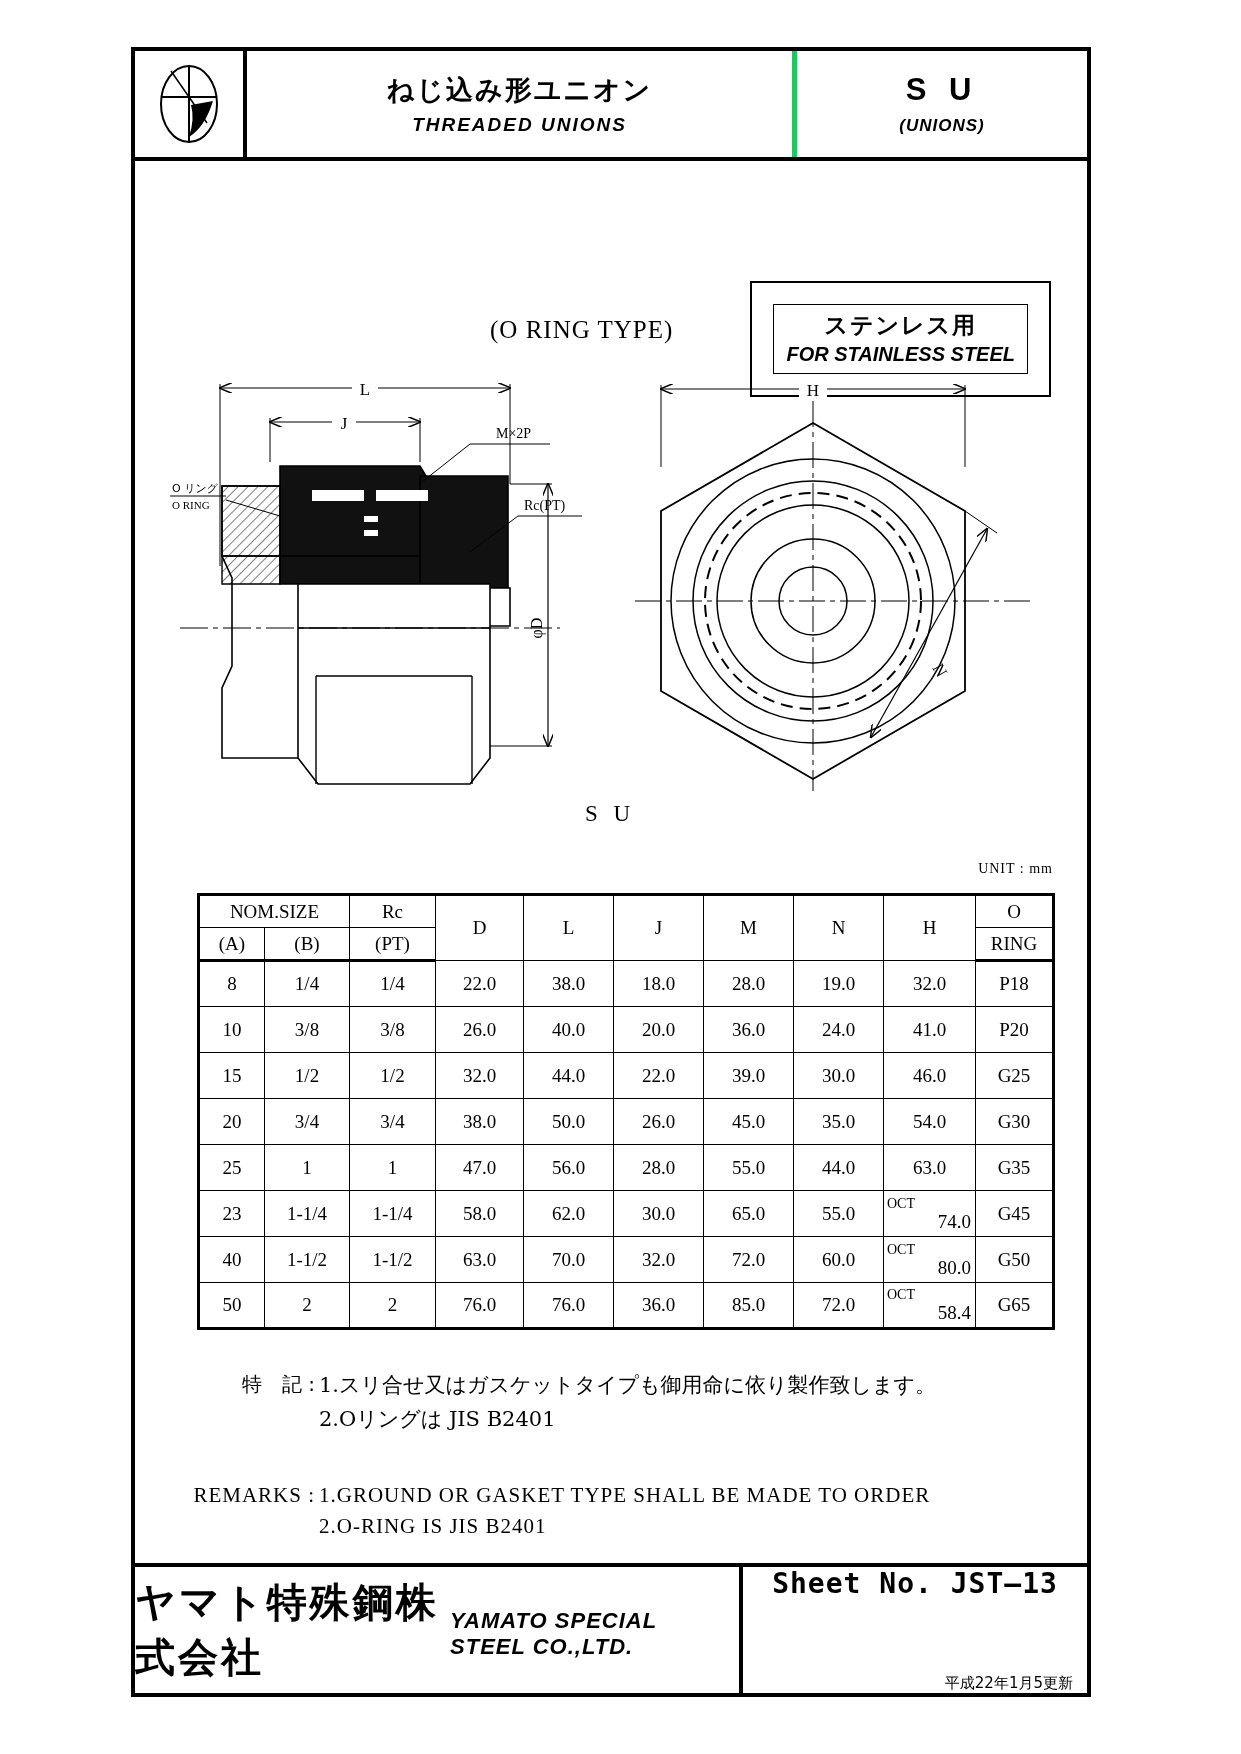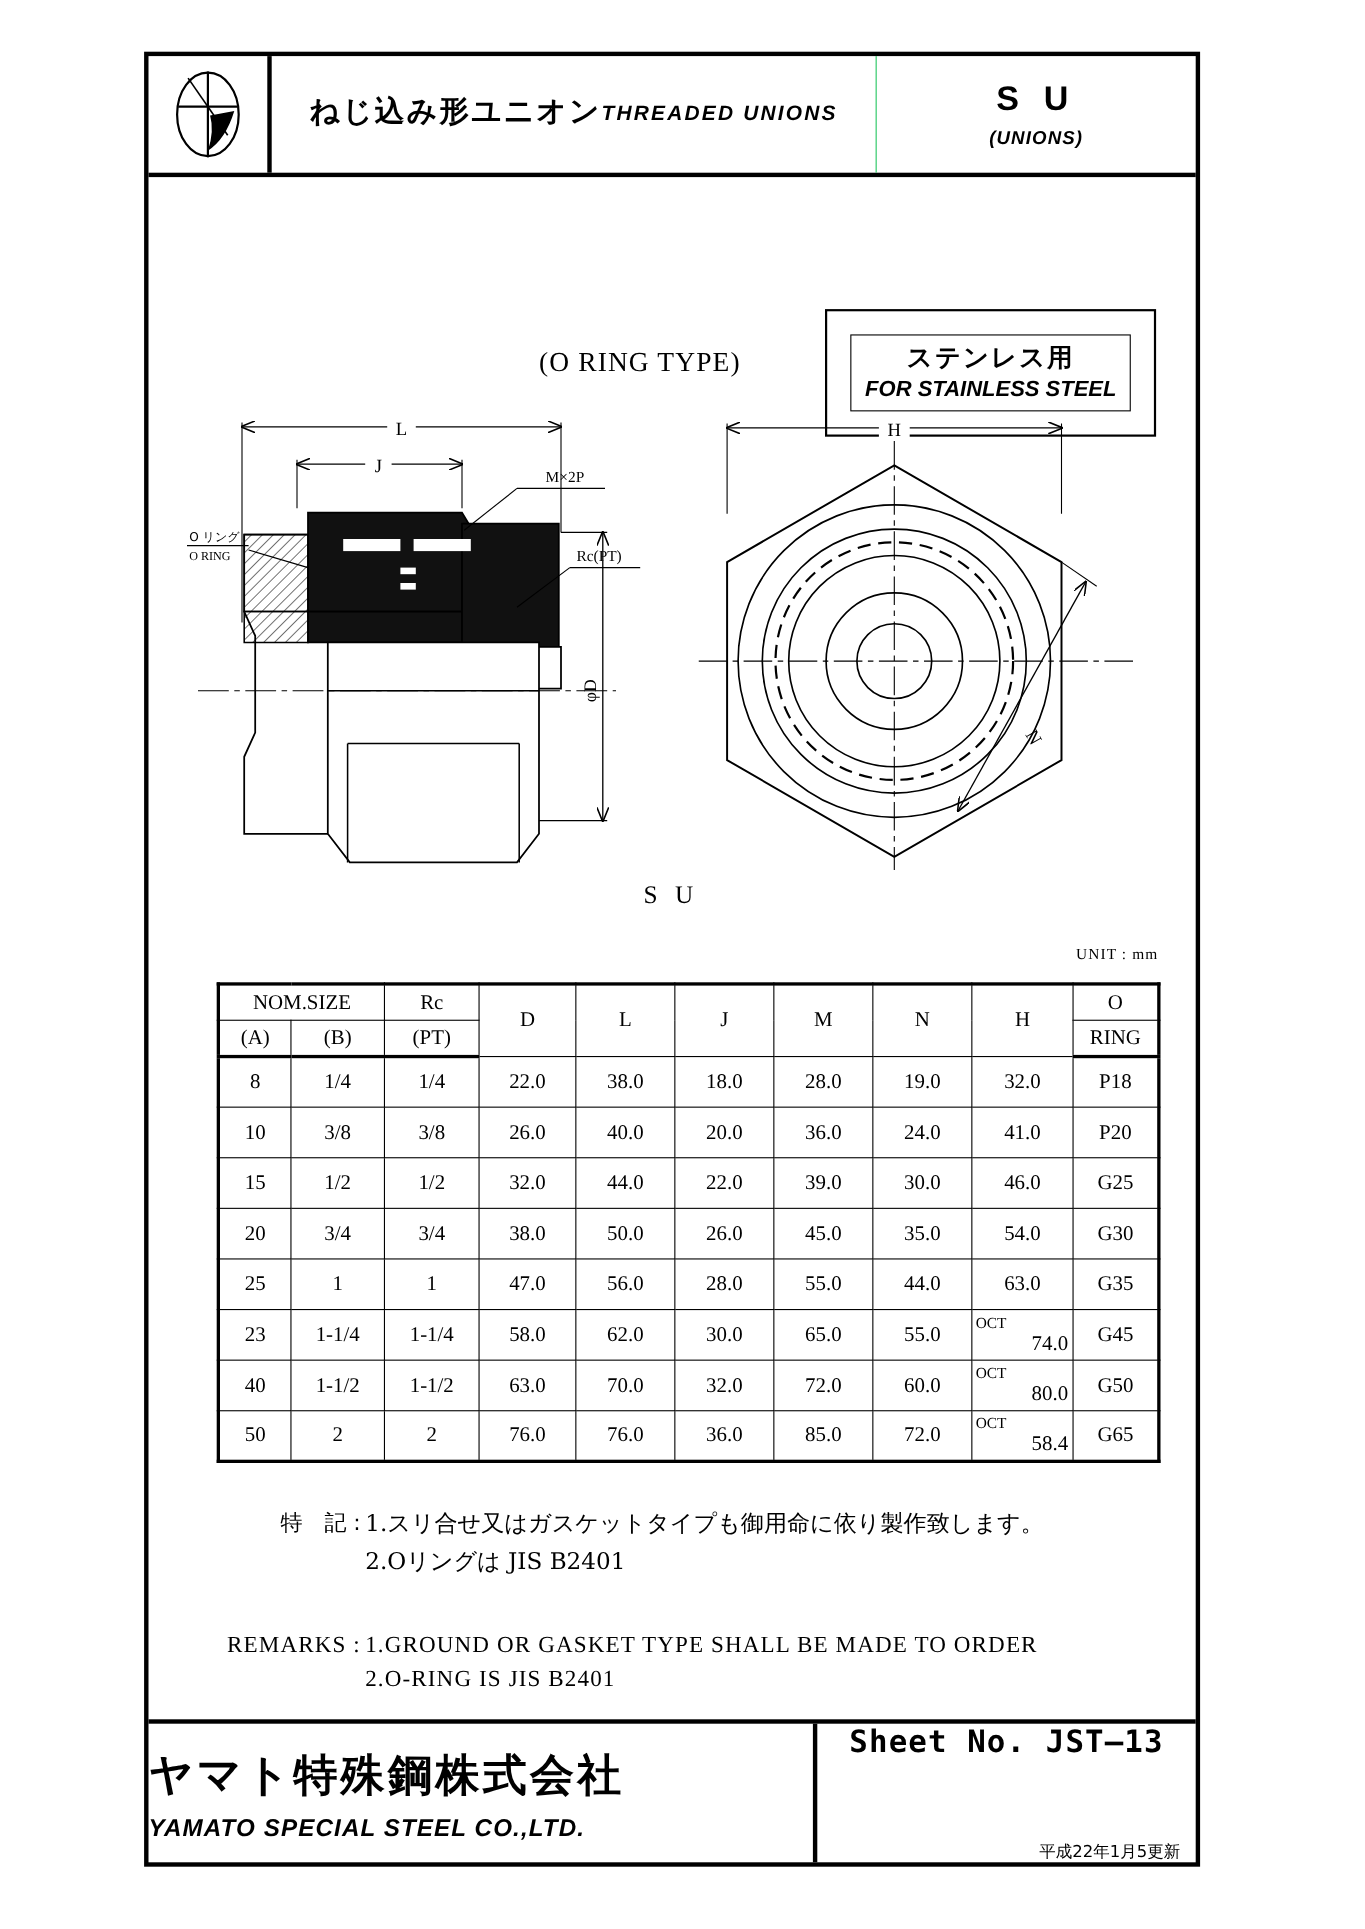--- a/index.html
+++ b/index.html
@@ -32,22 +32,22 @@
     box-sizing: border-box;
   }
   .logo-cell {
     width: 112px;
     border-right: 4px solid #000;
     display: flex; align-items: center; justify-content: center;
     box-sizing: border-box;
   }
   .title-cell {
     flex: 1;
-    border-right: 1px solid #22c55e;
-    display: flex; flex-direction: row;
+    border-right: 5px solid #22c55e;
+    display: flex; flex-direction: column;
     align-items: center; justify-content: center;
     box-sizing: border-box;
   }
   .title-jp {
     font-family: "DejaVu Sans", sans-serif;
     font-size: 27px; font-weight: bold;
     letter-spacing: 2px;
     margin-bottom: 6px;
   }
   .title-en {
@@ -180,21 +180,20 @@
     padding-right: 4px;
   }
 
   
   .notes { position: absolute; left: 0; width: 100%; }
   #notes-jp { top: 1210px; }
   #notes-en { top: 1322px; }
   .note-line {
     display: flex;
     margin-bottom: 6px;
-    padding-left: 13px;
   }
   .note-label {
     width: 180px;
     text-align: right;
     padding-right: 4px;
     flex: 0 0 auto;
     font-family: "DejaVu Sans", sans-serif;
     font-size: 20px;
   }
   #notes-en .note-label {
@@ -220,22 +219,22 @@
     position: absolute;
     left: 0; bottom: 0;
     width: 100%; height: 130px;
     border-top: 4px solid #000;
     display: flex;
     box-sizing: border-box;
   }
   .footer-company {
     flex: 1;
     border-right: 4px solid #000;
-    display: flex; flex-direction: column;
-    justify-content: center;
+    display: flex; flex-direction: row;
+    align-items: center; justify-content: center;
     box-sizing: border-box;
   }
   .company-jp {
     font-family: "DejaVu Sans", sans-serif;
     font-size: 40px; font-weight: bold;
     letter-spacing: 3px;
   }
   .company-en {
     font-family: "Liberation Sans", sans-serif;
     font-style: italic; font-weight: bold;

